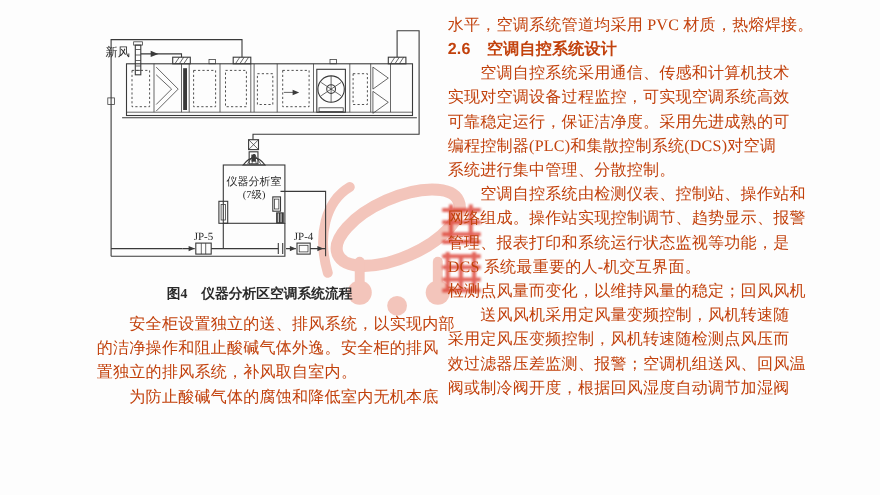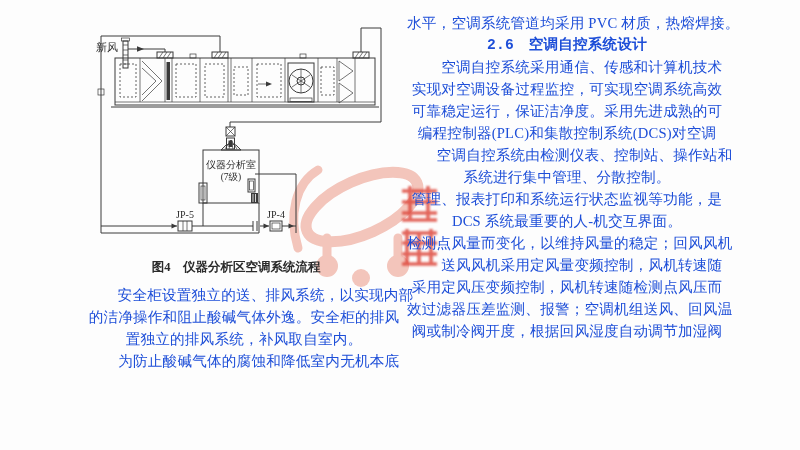--- a/index.html
+++ b/index.html
@@ -6,22 +6,22 @@
   body{width:800px;height:450px;overflow:hidden;background:#fdfdfd;
        font-family:"Liberation Serif","DejaVu Serif",serif;}
   .page{position:relative;width:800px;height:450px;background:#fdfdfd;color:#1f1f1f;}
   .layer{position:absolute;}
   
   #watermark{left:278px;top:150px;width:170px;height:160px;z-index:0;}
   #figure{left:45px;top:14px;width:360px;height:266px;z-index:1;}
   .textcol{z-index:1;}
   #col-left{left:88px;top:284px;width:312px;}
   #col-right{left:407px;top:12px;width:320px;}
-  .tline{font-size:14.6px;line-height:22px;white-space:nowrap;letter-spacing:0.2px;color:#1d4ed8;text-align:center;}
-  .heading{font-family:Liberation Mono, monospace;font-weight:700;}
+  .tline{font-size:14.6px;line-height:22px;white-space:nowrap;letter-spacing:0.2px;color:#c2410c;}
+  .heading{font-family:Liberation Sans, sans-serif;font-weight:700;}
   svg text{font-family:"Liberation Serif","DejaVu Serif",serif;fill:#2a2a2a;}
   .figstroke{stroke:#3a3a3a;fill:none;stroke-width:1;}
   .dashrect{stroke:#3a3a3a;fill:none;stroke-width:0.8;stroke-dasharray:2 2;}
   .thin{stroke:#3a3a3a;fill:none;stroke-width:0.7;}
   .stamp{filter:blur(1.1px);opacity:0.82;}
 </style>
 </head>
 <body>
 
 <div class="page">
@@ -188,22 +188,23 @@
   </div>
 
   <div id="col-right" class="layer textcol">
     <div class="tline">水平，空调系统管道均采用 PVC 材质，热熔焊接。</div>
     <div class="tline heading">2.6　空调自控系统设计</div>
     <div>
         <div class="tline">　　空调自控系统采用通信、传感和计算机技术</div>
         <div class="tline">实现对空调设备过程监控，可实现空调系统高效</div>
         <div class="tline">可靠稳定运行，保证洁净度。采用先进成熟的可</div>
         <div class="tline">编程控制器(PLC)和集散控制系统(DCS)对空调</div>
+        <div class="tline">系统进行集中管理、分散控制。</div>
         <div class="tline">　　空调自控系统由检测仪表、控制站、操作站和</div>
-        <div class="tline">系统进行集中管理、分散控制。</div>
+        <div class="tline">网络组成。操作站实现控制调节、趋势显示、报警</div>
         <div class="tline">管理、报表打印和系统运行状态监视等功能，是</div>
         <div class="tline">DCS 系统最重要的人-机交互界面。</div>
         <div class="tline">检测点风量而变化，以维持风量的稳定；回风风机</div>
         <div class="tline">　　送风风机采用定风量变频控制，风机转速随</div>
         <div class="tline">采用定风压变频控制，风机转速随检测点风压而</div>
         <div class="tline">效过滤器压差监测、报警；空调机组送风、回风温</div>
         <div class="tline">阀或制冷阀开度，根据回风湿度自动调节加湿阀</div>
       </div>
   </div>
 

